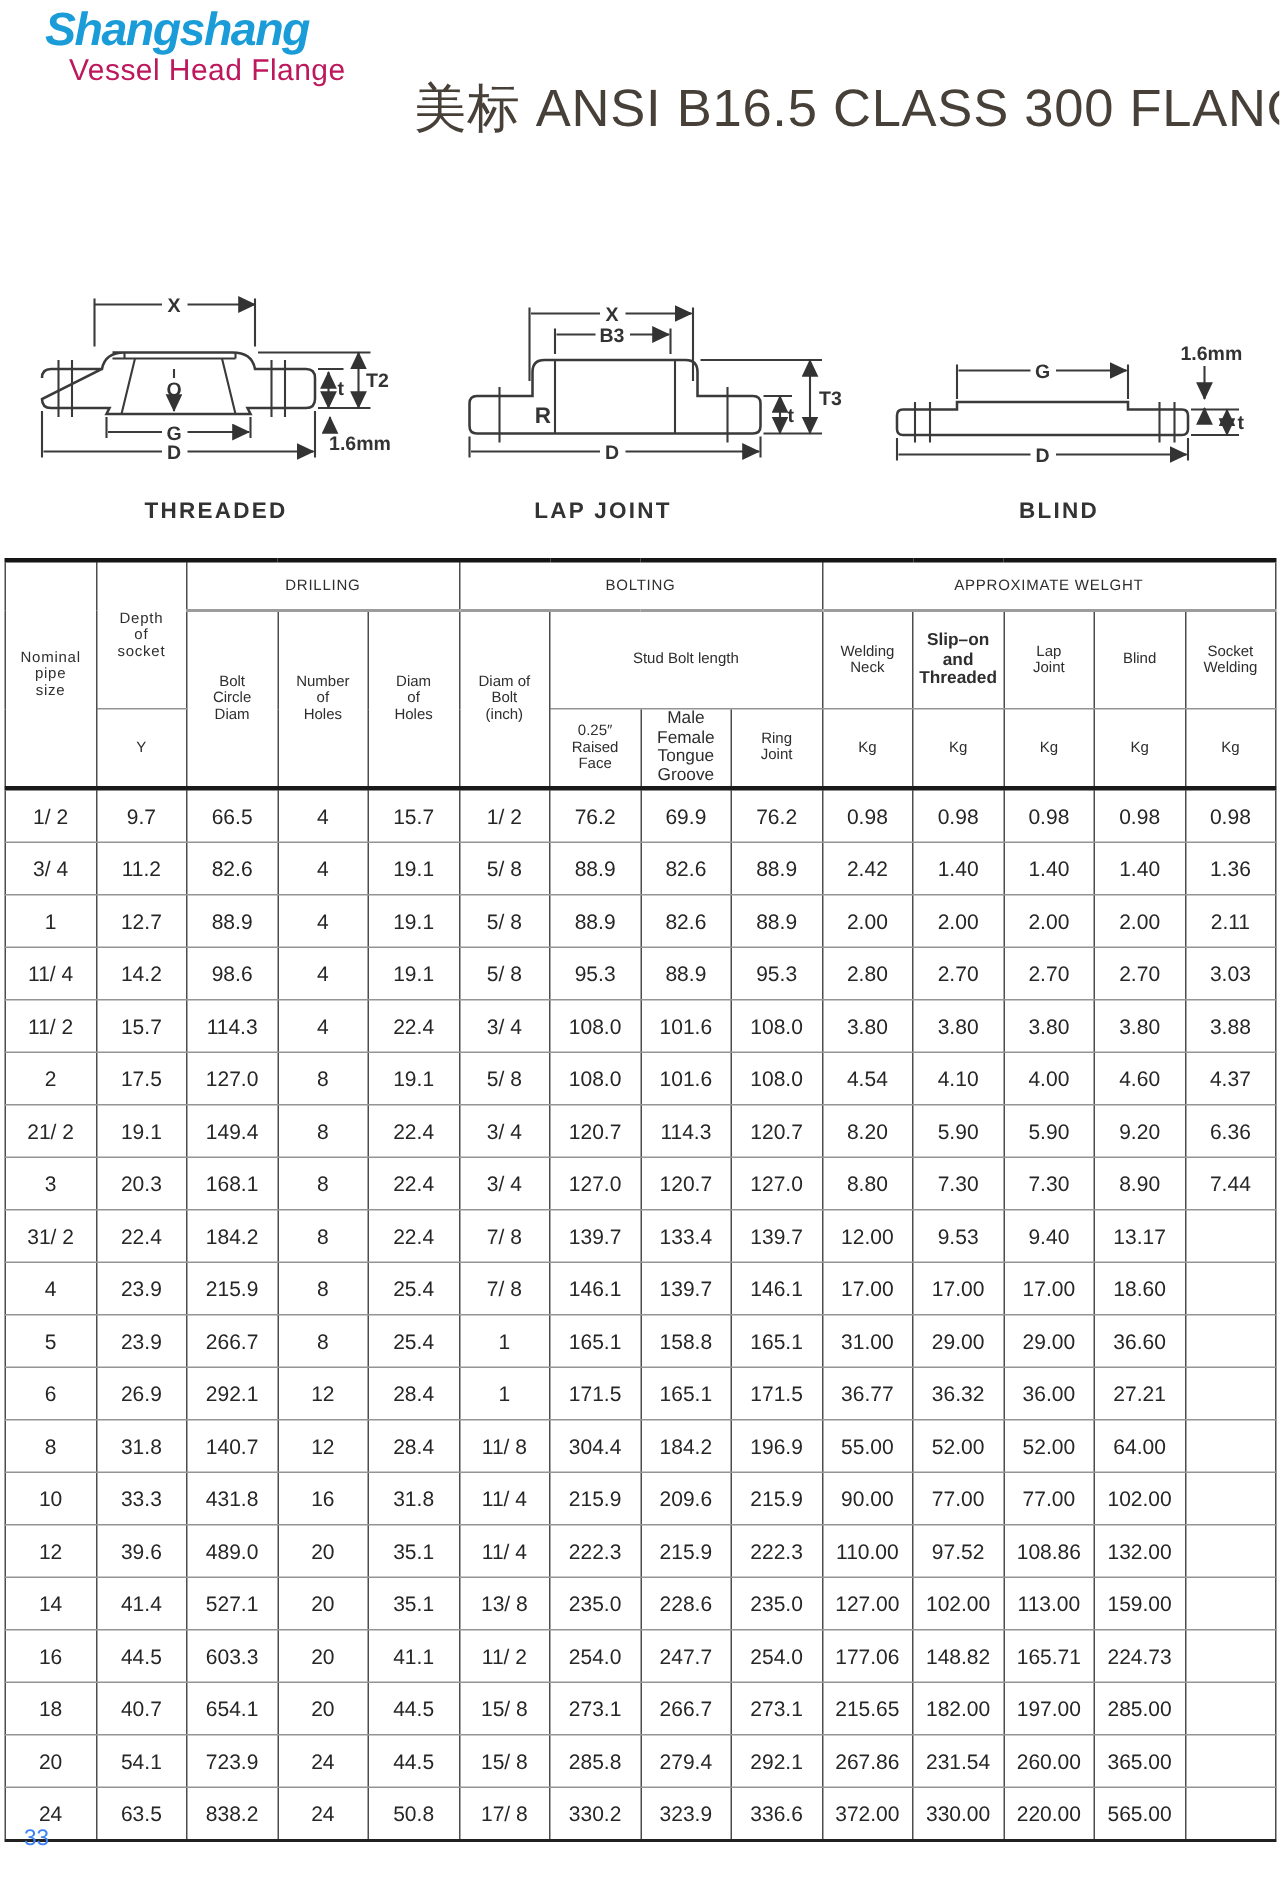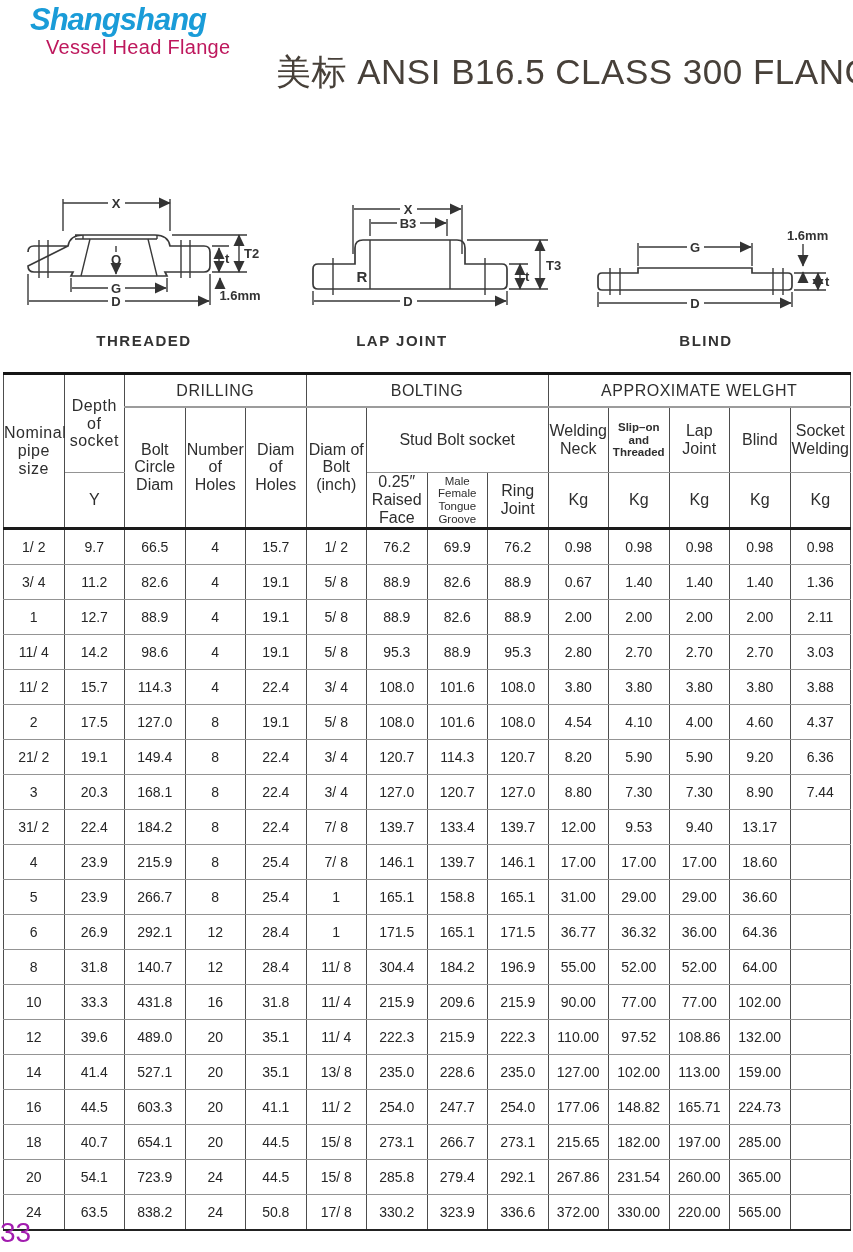--- a/index.html
+++ b/index.html
@@ -22,31 +22,31 @@
   .fig text{font-family:"Liberation Sans",sans-serif;font-size:13px;font-weight:bold;fill:#333;}
   .caption{margin-top:2px;text-align:center;font-size:15px;font-weight:bold;
            letter-spacing:1.5px;color:#333;}
 
   
   .spec-table{position:absolute;left:3px;top:372px;width:848px;border-collapse:collapse;
               table-layout:fixed;border-top:3px solid #151515;border-bottom:2px solid #222;
               border-left:1px solid #555;border-right:1px solid #555;}
   .spec-table th,.spec-table td{border-left:1px solid #4d4d4d;border-right:1px solid #4d4d4d;
               border-top:1px solid #949494;border-bottom:1px solid #949494;padding:0;}
-  .spec-table thead th{font-weight:normal;font-size:16px;color:#2e2e2e;
+  .spec-table thead th{font-weight:normal;font-size:10px;color:#2e2e2e;
               white-space:pre-line;line-height:1.12;text-align:center;vertical-align:middle;}
   .spec-table thead{border-bottom:3px solid #1a1a1a;}
   .group-row th{height:31px;font-size:16px;letter-spacing:0.5px;}
   .group-row th.grp{border-bottom:2px solid #9c9c9c;}
   .mid-row th{height:64px;}
   .sub-row th{height:48px;}
   .small-head{font-size:11.5px !important;line-height:1.1 !important;}
   .spec-table tbody td{height:34px;font-size:14px;color:#262626;text-align:center;vertical-align:middle;}
 
-  .page-number{position:absolute;left:0;top:1217px;font-size:28px;color:#a21caf;}
+  .page-number{position:absolute;left:16px;top:1217px;font-size:15px;color:#3b82f6;}
 </style>
 </head>
 <body>
 
 <div class="page">
 
   <div>
     <div class="brand">Shangshang</div>
     <div class="tagline">Vessel Head Flange</div>
   </div>
@@ -196,21 +196,21 @@
 Diam</th>
         <th rowspan="2">Number
 of
 Holes</th>
         <th rowspan="2">Diam
 of
 Holes</th>
         <th rowspan="2">Diam of
 Bolt
 (inch)</th>
-        <th colspan="3">Stud Bolt socket</th>
+        <th colspan="3">Stud Bolt length</th>
         <th>Welding
 Neck</th>
         <th class="small-head" style="font-size:13px;font-weight:bold;">Slip–on
 and
 Threaded</th>
         <th>Lap
 Joint</th>
         <th>Blind</th>
         <th>Socket
 Welding</th>
@@ -253,21 +253,21 @@
         <tr>
           <td>3/ 4</td>
           <td>11.2</td>
           <td>82.6</td>
           <td>4</td>
           <td>19.1</td>
           <td>5/ 8</td>
           <td>88.9</td>
           <td>82.6</td>
           <td>88.9</td>
-          <td>0.67</td>
+          <td>2.42</td>
           <td>1.40</td>
           <td>1.40</td>
           <td>1.40</td>
           <td>1.36</td>
         </tr>
         <tr>
           <td>1</td>
           <td>12.7</td>
           <td>88.9</td>
           <td>4</td>
@@ -416,21 +416,21 @@
           <td>292.1</td>
           <td>12</td>
           <td>28.4</td>
           <td>1</td>
           <td>171.5</td>
           <td>165.1</td>
           <td>171.5</td>
           <td>36.77</td>
           <td>36.32</td>
           <td>36.00</td>
-          <td>64.36</td>
+          <td>27.21</td>
           <td></td>
         </tr>
         <tr>
           <td>8</td>
           <td>31.8</td>
           <td>140.7</td>
           <td>12</td>
           <td>28.4</td>
           <td>11/ 8</td>
           <td>304.4</td>

